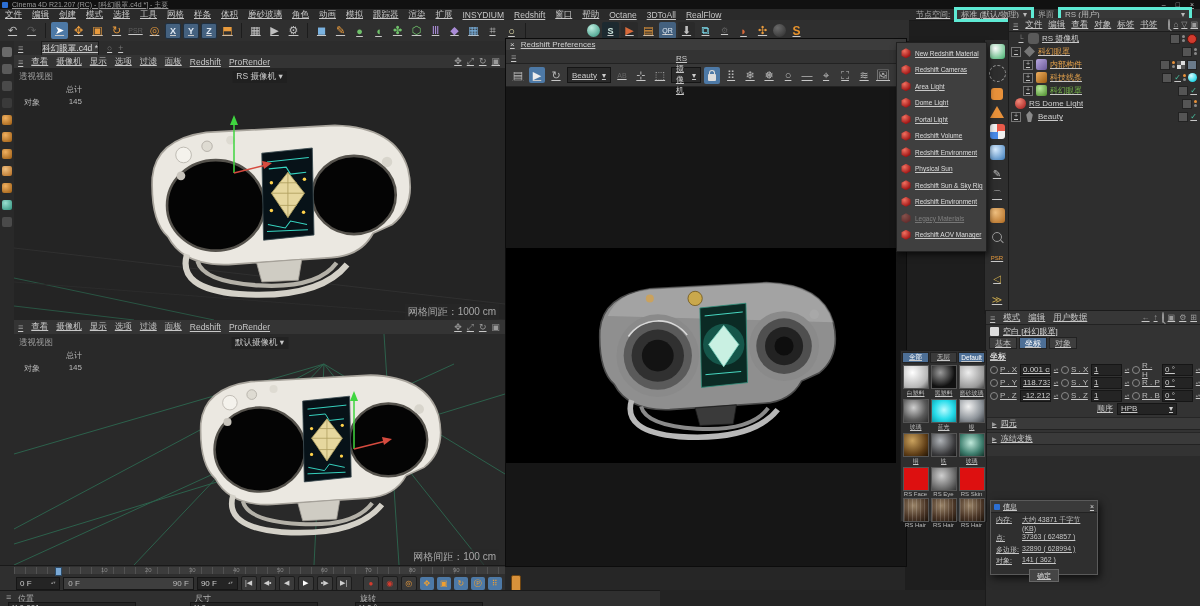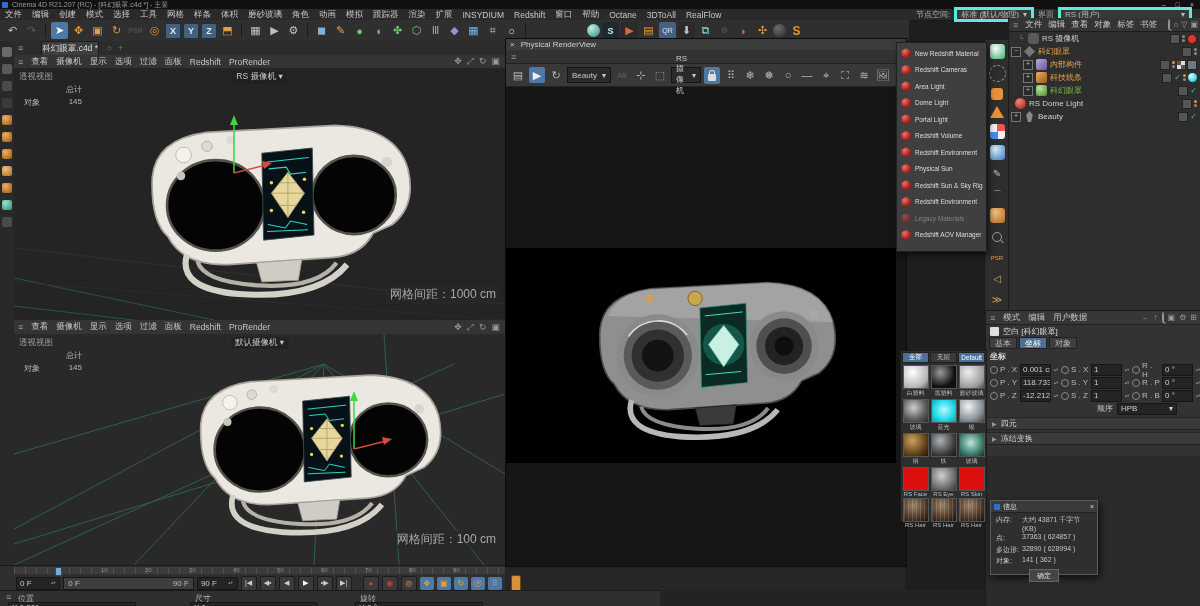--- a/index.html
+++ b/index.html
@@ -1,18 +1,18 @@
 <!DOCTYPE html>
 <html><head>
 <meta charset="utf-8">
 <style>
   html,body{margin:0;padding:0;background:#0d0d0d;}
   #stage{position:relative;width:1200px;height:606px;background:#1e1e1e;overflow:hidden;
          font-family:"Liberation Sans",sans-serif;color:#c8c8c8;font-size:9px;-webkit-font-smoothing:antialiased;}
-  .abs{position:absolute;}
+  .abs{position:absolute;text-decoration:underline;}
   
   .titlebar{left:0;top:0;width:1200px;height:9px;background:#111;display:flex;align-items:center;font-size:7px;color:#9a9a9a;}
   .appicon{width:6px;height:6px;background:#2c6fd4;margin:0 4px 0 2px;border-radius:1px;}
   .winctl{margin-left:auto;display:flex;gap:10px;padding-right:6px;color:#bbb;font-size:7px;}
   
   .menubar{left:0;top:9px;width:1200px;height:11px;background:#2a2a2a;display:flex;align-items:center;border-bottom:1px solid #191919;}
   .mi{padding:0 5px;font-size:8.5px;color:#c6c6c6;white-space:nowrap;}
   .mright{margin-left:auto;display:flex;align-items:center;gap:4px;padding-right:8px;font-size:8px;color:#aaa;}
   .mselect{background:#383838;border:3px solid #5eead4;padding:0 4px;height:9px;display:flex;align-items:center;gap:4px;color:#bbb;}
   
@@ -34,21 +34,21 @@
   .vp-tab{background:#3e3e3e;height:13px;display:flex;align-items:center;padding:0 0;color:#ddd;margin-left:14px;border:1px solid #1c1c1c;border-bottom:none;}
   .vpmenu{background:#343434;display:flex;align-items:center;font-size:8.5px;border-bottom:1px solid #1d1d1d;}
   .vpmenu .mi{padding:0 4px;}
   .ham{color:#9a9a9a;padding:0 4px;font-size:9px;}
   .vpnav{margin-left:auto;display:flex;gap:5px;padding-right:5px;color:#9a9a9a;font-size:9px;}
   .vpcanvas{background:#242424;overflow:hidden;}
   .vplabel{position:absolute;left:5px;top:3px;color:#9a9a9a;font-size:8.5px;}
   .vpcam{position:absolute;left:50%;top:3px;transform:translateX(-50%);color:#c8c8c8;font-size:8.5px;background:rgba(30,30,30,.55);padding:0 4px;}
   .hud{position:absolute;left:10px;top:16px;font-size:8px;color:#b8b8b8;display:grid;grid-template-columns:28px 30px;row-gap:2px;}
   .hud .r{text-align:right;}
-  .gridinfo{position:absolute;right:6px;bottom:16px;font-size:12px;color:#a8a8a8;background:rgba(40,40,40,.6);padding:1px 3px;margin-top:8px;}
+  .gridinfo{position:absolute;right:6px;bottom:0;font-size:10px;color:#a8a8a8;background:rgba(40,40,40,.6);padding:1px 3px;margin-top:8px;}
   
   .timeline{left:0;top:565px;width:505px;height:25px;background:#2f2f2f;border-top:1px solid #191919;}
   .ruler{position:absolute;left:14px;top:1px;width:491px;height:7px;background:#3c3c3c;
          background-image:repeating-linear-gradient(90deg,#525252 0 1px,transparent 1px 11px);}
   .tick{position:absolute;top:0;font-size:6px;color:#8a8a8a;}
   .playhead{position:absolute;top:0;width:5px;height:7px;background:#7aa9d6;border:1px solid #2c4a66;}
   .tl-row{position:absolute;left:0;top:9px;width:505px;height:16px;display:flex;align-items:center;gap:3px;padding-left:16px;}
   .fld{background:#242424;border:1px solid #161616;height:11px;display:flex;align-items:center;padding:0 3px;font-size:8px;color:#ccc;}
   .range{background:#3e3e3e;border:1px solid #161616;height:11px;width:140px;display:flex;align-items:center;justify-content:space-between;padding:0 4px;font-size:8px;color:#bbb;}
   .tb{width:14px;height:13px;background:#3a3a3a;border:1px solid #1c1c1c;border-radius:2px;display:flex;align-items:center;justify-content:center;font-size:7px;color:#cfcfcf;flex:0 0 auto;}
@@ -472,21 +472,21 @@
     <span class="cm-h" style="left:195px">尺寸</span>
     <span class="cm-h" style="left:360px">旋转</span>
     <span class="cm-v" style="left:8px">X 0.001 cm</span>
     <span class="cm-v" style="left:190px">X 0 cm</span>
     <span class="cm-v" style="left:355px">H 0 °</span>
   </div>
 
   <div class="abs rv">
     <div class="rv-title">
       <span>×</span>
-      <span>Physical RenderView</span>
+      <span>Redshift Preferences</span>
     </div>
     <div class="rv-ham">
         <span>≡</span>
       </div>
     <div class="rv-toolbar">
       <span class="rvi">▤</span>
       <span class="rvi sel">▶</span>
       <span class="rvi">↻</span>
       <span class="rvsel">
           <span>Beauty</span>

